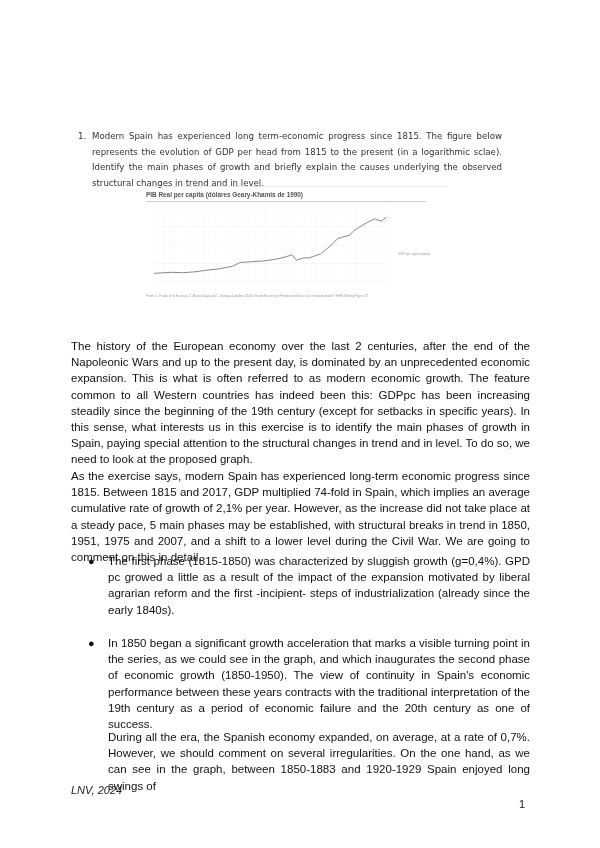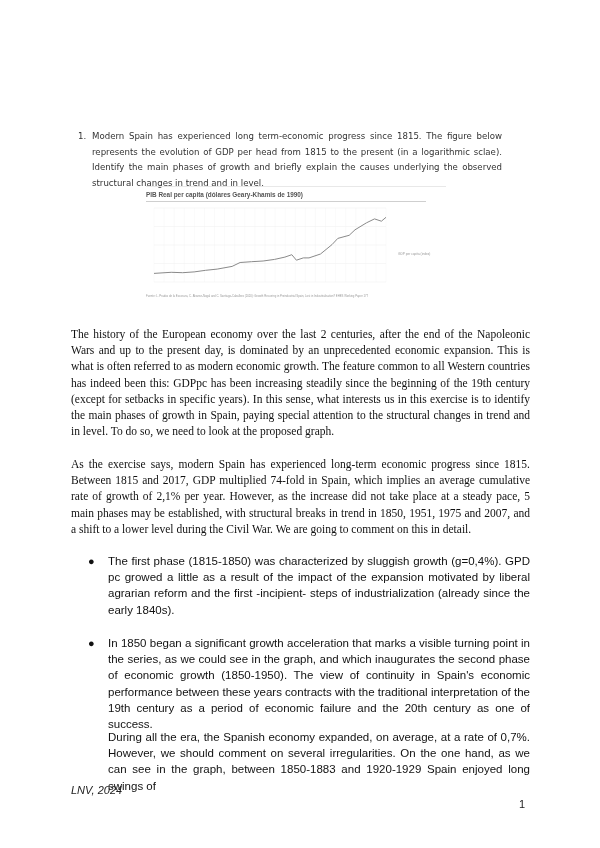--- a/index.html
+++ b/index.html
@@ -21,22 +21,22 @@
   }
   .fig-underline { position:absolute; left:0; top:15px; width:280px; height:1px; background:#cfcfcf; }
   .fig svg { position:absolute; left:0; top:16px; }
   .fig-source {
     position:absolute; left:0; top:108px; font-family:"Liberation Sans", sans-serif;
     font-size:2.8px; color:#999; white-space:nowrap;
   }
 
   .body-text {
     position:absolute; left:71px; width:459px;
-    font-family:Liberation Serif, serif; font-size:11.5px; line-height:16.2px;
-    text-align:justify; color:#111;
+    font-family:Liberation Sans, sans-serif; font-size:11.5px; line-height:16.2px;
+    text-align:justify; color:#111;margin-top:12px;
   }
   .bullet-block { position:absolute; left:108px; width:422px;
     font-family:"Liberation Sans", sans-serif; font-size:11.5px; line-height:16.2px;
     text-align:justify; color:#111; }
   .bullet-dot { position:absolute; left:-20px; top:0; font-size:11px; }
 
   .footer-left { position:absolute; left:71px; top:784px; font-family:Liberation Sans, sans-serif;
     font-size:11px; font-style:italic; color:#222; }
   .footer-right { position:absolute; left:519px; top:798px; font-family:"Liberation Sans", sans-serif;
     font-size:11px; color:#222; }

